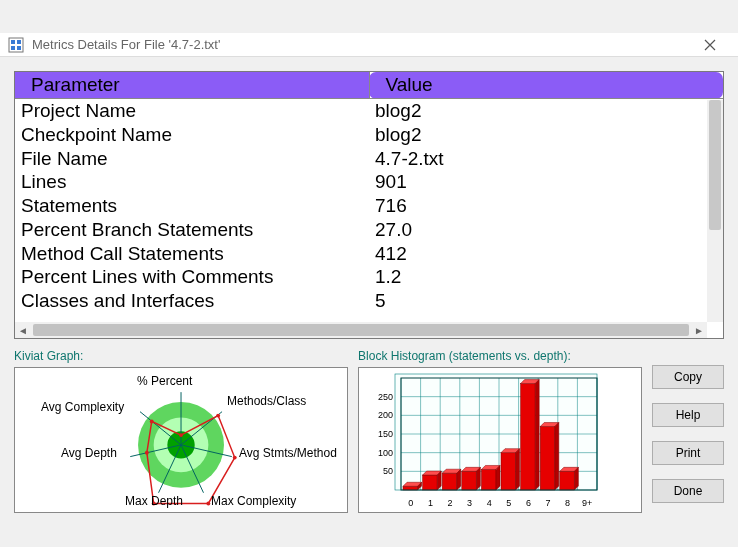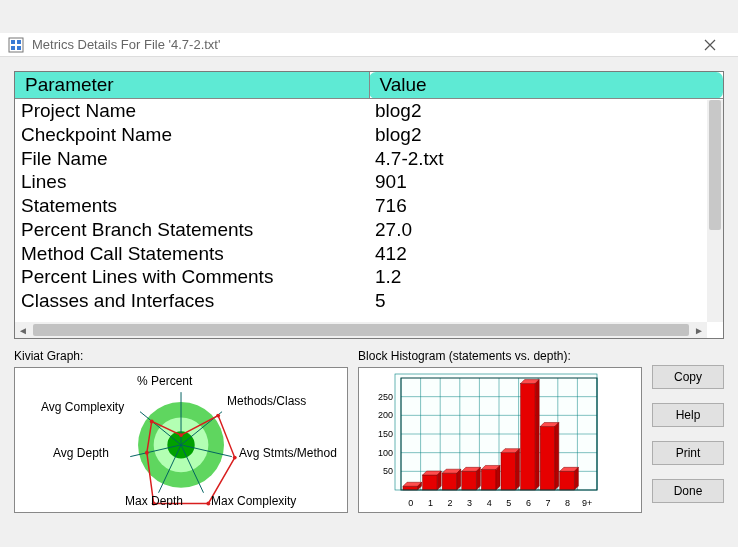--- a/index.html
+++ b/index.html
@@ -45,24 +45,24 @@
   }
   table.metrics {
     width: 100%;
     border-collapse: collapse;
     table-layout: fixed;
   }
   table.metrics th {
     text-align: left;
     font-weight: 400;
     font-size: 19px;
-    padding: 2px 10px;
+    padding: 2px 16px;
     border: 1px solid #888;
     border-top: none;
-    background: #5eead4;
+    background: #8b5cf6;
   }
   table.metrics th:first-child { border-left: none; }
   table.metrics th:last-child { border-right: none; width: 50%; border-radius: 7px; }
   table.metrics td {
     font-size: 19px;
     padding: 0 6px;
     line-height: 1.25;
     white-space: nowrap;
     overflow: hidden;
   }
@@ -94,21 +94,21 @@
   .hscroll .arrow {
     width: 16px; height: 16px; display: flex; align-items: center; justify-content: center;
     color: #666; font-size: 10px;
   }
   .lower {
     display: flex;
     margin-top: 10px;
     gap: 10px;
   }
   .panel-col { flex: 1; }
-  .panel-label { font-size: 12px; color: #000000; margin-bottom: 4px; }
+  .panel-label { font-size: 12px; color: #0f766e; margin-bottom: 4px; }
   .panel-box {
     border: 1px solid #888;
     background: #fff;
     height: 146px;
     position: relative;
     overflow: hidden;
   }
   .btn-col {
     width: 72px;
     display: flex;
@@ -246,21 +246,21 @@
                 <circle cx="-35" cy="8" r="2"></circle>
               <circle cx="-30" cy="-24" r="2"></circle>
             </g>
           </g>
         </svg>
         <span class="klabel" style="left:122px; top:6px;">% Percent</span>
         <span class="klabel" style="left:212px; top:26px;">Methods/Class</span>
         <span class="klabel" style="left:224px; top:78px;">Avg Stmts/Method</span>
         <span class="klabel" style="left:196px; top:126px;">Max Complexity</span>
         <span class="klabel" style="left:110px; top:126px;">Max Depth</span>
-        <span class="klabel" style="left:38px; top:78px;text-align:right;">Avg Depth</span>
+        <span class="klabel" style="left:46px; top:78px;text-align:right;">Avg Depth</span>
         <span class="klabel" style="left:26px; top:32px;">Avg Complexity</span>
       </div>
     </div>
 
     <div class="panel-col" style="flex:0.85">
       <div class="panel-label">Block Histogram (statements vs. depth):</div>
       <div class="panel-box" id="histogram-box">
           <svg width="250" height="146" viewBox="0 0 250 146" style="position:absolute;left:0;top:0">
             <rect x="36" y="6" width="202" height="116" fill="#fafffe" stroke="#008080" stroke-width="0.6"></rect>
             <line x1="42" y1="103.33333333333334" x2="238" y2="103.33333333333334" stroke="#008080" stroke-width="0.5"></line>

